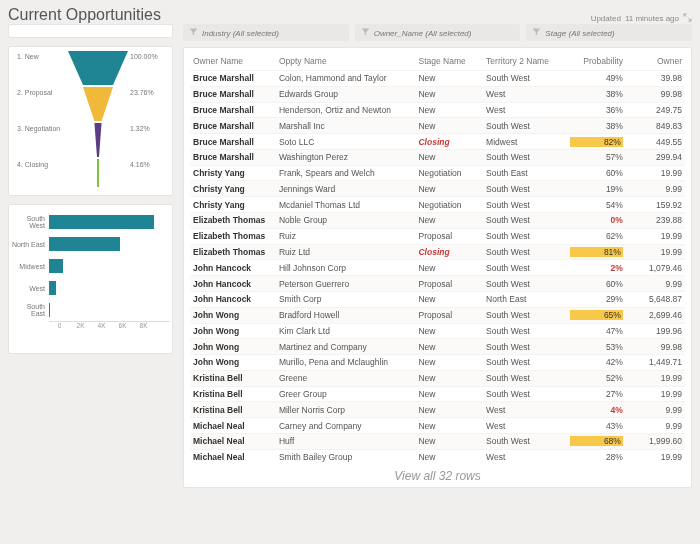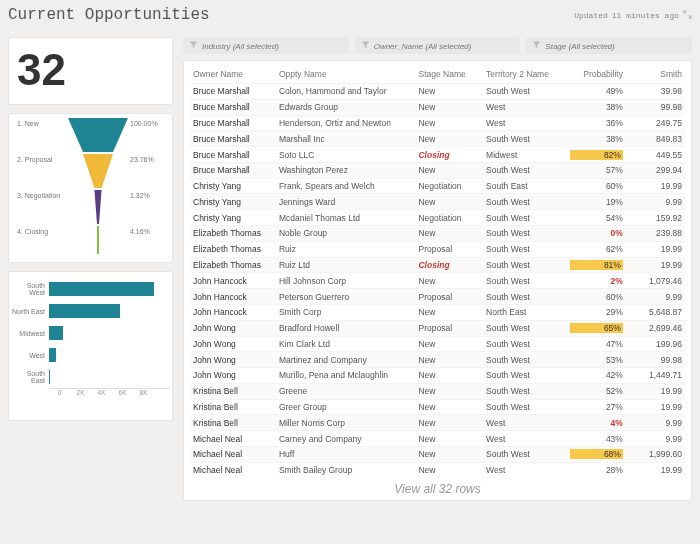--- a/index.html
+++ b/index.html
@@ -6,21 +6,21 @@
   body {
     font-family: "Helvetica Neue", Arial, sans-serif;
     background: #f0efee;
     color: #444;
     font-size: 9px;
     width: 700px;
     height: 544px;
     overflow: hidden;
   }
   .wrap { padding: 6px 8px; }
-  .hdr { display:flex; justify-content:space-between; align-items:center; margin-bottom:13px;font-family:Liberation Mono, monospace;}
+  .hdr { display:flex; justify-content:space-between; align-items:flex-end; margin-bottom:0;}
   .hdr h1 { font-weight:300; font-size:16px; color:#555;}
   .upd { font-size:8px; color:#888; display:flex; align-items:center; gap:4px;}
   .upd svg { width:9px; height:9px; fill:#aaa; }
   .cols { display:flex; gap:10px; }
   .left { width:165px; display:flex; flex-direction:column; gap:8px;}
   .right { flex:1; display:flex; flex-direction:column; }
   .card { background:#fff; border:1px solid #e5e4e2; border-radius:2px; padding:6px 8px; }
   .filters { display:flex; gap:6px; margin-bottom:6px; }
   .filter { flex:1; background:#e9e8e6; border-radius:2px; padding:3px 6px; display:flex; align-items:flex-end; gap:4px; color:#777; font-style:italic; font-size:8px;}
   .filter svg { width:9px; height:9px; fill:#bbb; flex-shrink:0;}
@@ -42,21 +42,21 @@
   .bar-row .blbl { width:38px; font-size:7px; color:#777; text-align:right; padding-right:4px;}
   .bar-row .bbar { height:14px; background:#1f8595; }
   .bar-axis { display:flex; margin-left:38px; border-top:1px solid #ddd;}
   .bar-axis span { font-size:6.5px; color:#999; width:21px; text-align:center;}
   
   table { width:100%; border-collapse:collapse; }
   th { text-align:left; font-weight:400; color:#777; font-size:8.5px; padding:4px 3px; }
   th.r, td.r { text-align:right; }
   td { padding:2.4px 3px; font-size:8.5px; color:#555; border-top:1px solid #f4f3f1; white-space:nowrap; overflow:hidden; text-overflow:ellipsis;}
   tbody tr:nth-child(even) td { background:#fbfaf9;}
-  td.bold { font-weight:400; color:#333;}
+  td.bold { font-weight:700; color:#333;}
   td.closing { color:#c43a3a; font-style:italic; font-weight:700;}
   .hl { background:#f8c84a !important; display:inline-block; width:100%; padding:0 2px; color:#333; }
   td.red { color:#c43a3a; font-weight:700;}
   .viewall { text-align:center; font-size:12px; color:#999; font-style:italic; padding:4px 0 0;}
   .col-on {width:80px;}
   .col-op {width:130px;}
   .col-sn {width:63px;}
   .col-tn {width:78px;}
   .col-pr {width:55px;}
   .col-am {width:55px;}
@@ -71,21 +71,20 @@
       <span>Updated </span>
       <span>11 minutes ago</span>
       <span><svg viewBox="0 0 10 10">
             <path d="M1 4V1h3M9 6v3H6M1 1l3 3M9 9L6 6" stroke="#aaa" stroke-width="1" fill="none"></path>
           </svg></span>
     </div>
   </div>
   <div class="cols">
     <div class="left">
       <div class="card">
-        <div class="open-num">32</div>
       </div>
       <div class="card funnel" id="funnel">
           <div class="funnel-row stage1">
             <div class="lbl">1. New</div>
             <div class="shape">
               <svg width="62" height="34">
                 <polygon points="1,0 61,0 46,34 16,34" fill="#1f8595"></polygon>
               </svg>
             </div>
             <div class="pct">100.00%</div>
@@ -171,21 +170,21 @@
         </div>
       <div class="card" style="padding:4px 6px;">
         <table>
           <thead>
               <tr id="thead-row">
                 <th class="col-on">Owner Name</th>
                 <th class="col-op">Oppty Name</th>
                 <th class="col-sn">Stage Name</th>
                 <th class="col-tn">Territory 2 Name</th>
                 <th class="col-pr r">Probability</th>
-                <th class="col-am r">Smith</th>
+                <th class="col-am r">Owner</th>
               </tr>
             </thead>
           <tbody id="tbody">
               <tr>
                 <td class="bold">Bruce Marshall</td>
                 <td class="">Colon, Hammond and Taylor</td>
                 <td class="">New</td>
                 <td class="">South West</td>
                 <td class="r">49%</td>
                 <td class="r">39.98</td>

